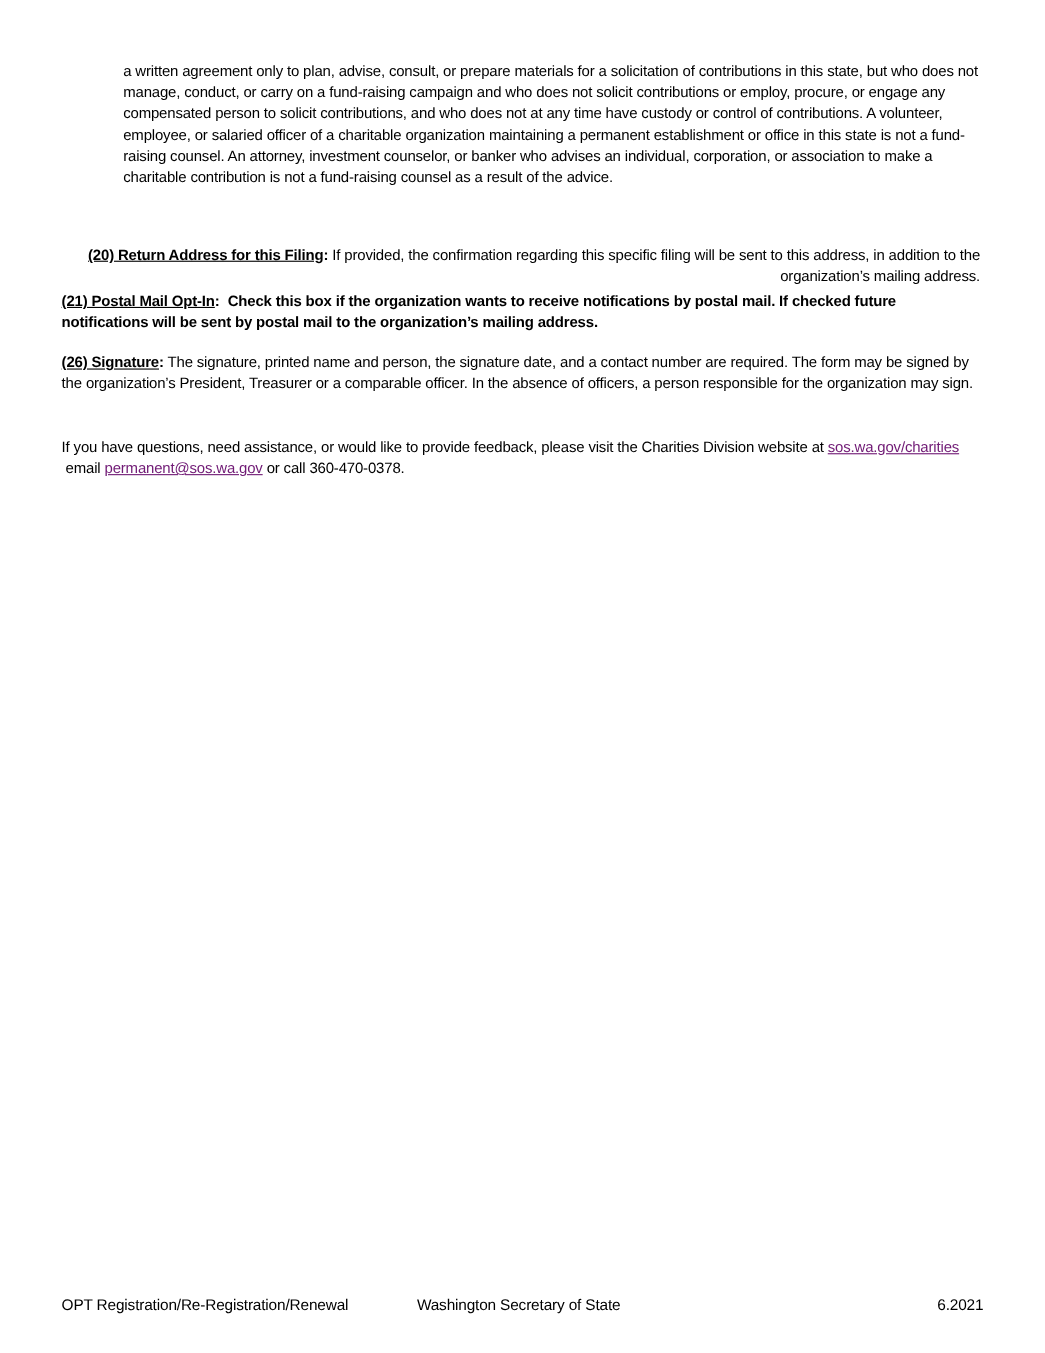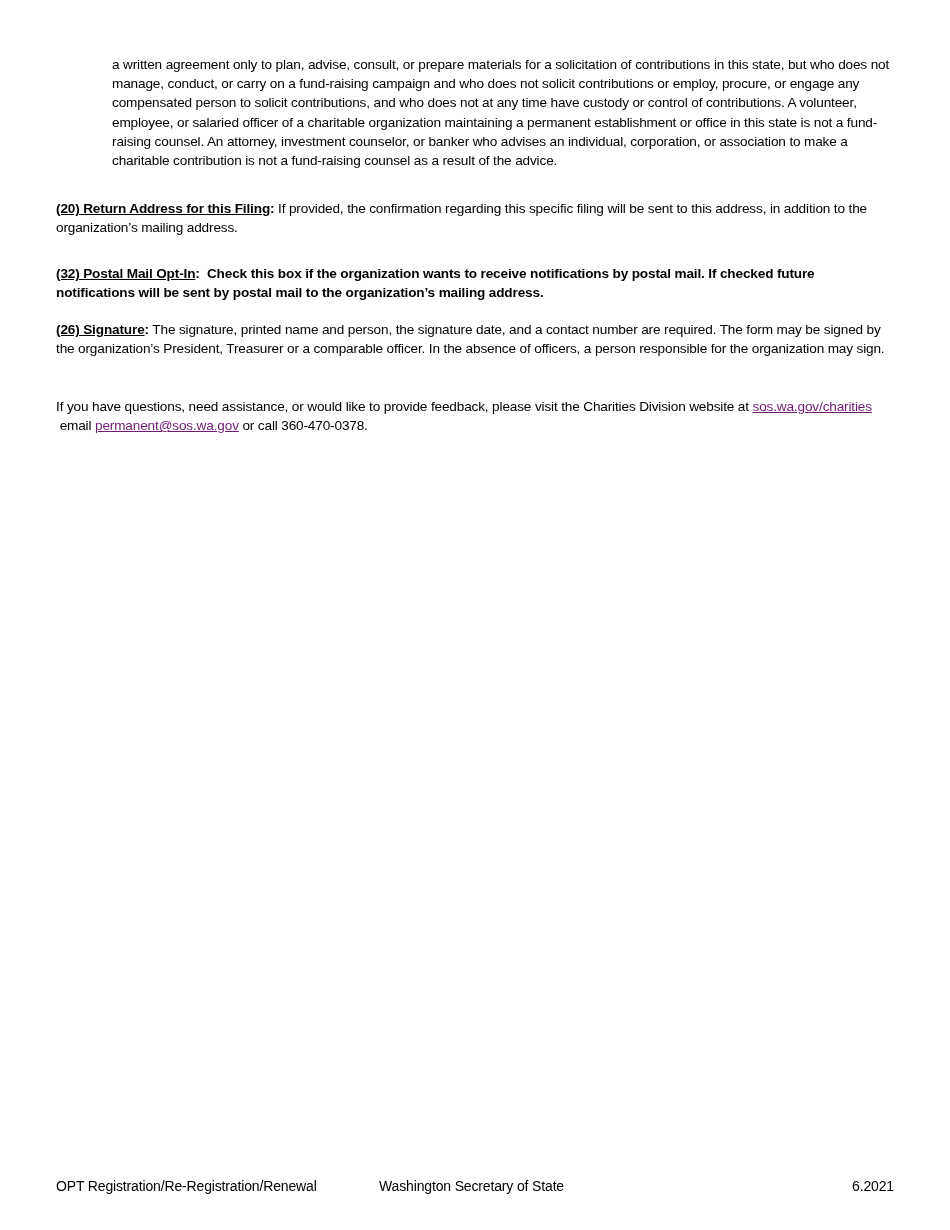--- a/index.html
+++ b/index.html
@@ -10,21 +10,21 @@
       font-size: 13.6px;
       line-height: 19.2px;
       letter-spacing: -0.15px;
     }
     .page { position: absolute; left: 0; top: 0; width: 950px; height: 1230px; }
     .indented {
       position: absolute; left: 112px; top: 55px; width: 785px;
       margin: 0;
     }
     .para { position: absolute; left: 56px; width: 835px; margin: 0; }
-    #p20 { top: 199px; }
+    #p20 { top: 222px; text-align: right; }
     #p21 { top: 264px; }
     #p22 { top: 320px; }
     #pcontact { top: 397px; }
     .heading { font-weight: bold; text-decoration: underline; }
     .colon { font-weight: bold; }
     a.link { color: #701a75; text-decoration: underline; }
     .footer {
       position: absolute; top: 1177px; left: 56px; width: 838px; height: 20px;
       font-size: 14px;
     }
@@ -35,21 +35,21 @@
   </style>
 </head>
 <body>
 
 <div class="page">
 
   <p class="indented">a written agreement only to plan, advise, consult, or prepare materials for a solicitation of contributions in this state, but who does not manage, conduct, or carry on a fund-raising campaign and who does not solicit contributions or employ, procure, or engage any compensated person to solicit contributions, and who does not at any time have custody or control of contributions. A volunteer, employee, or salaried officer of a charitable organization maintaining a permanent establishment or office in this state is not a fund-raising counsel. An attorney, investment counselor, or banker who advises an individual, corporation, or association to make a charitable contribution is not a fund-raising counsel as a result of the advice.</p>
 
   <p class="para" id="p20"><span class="heading">(20) Return Address for this Filing</span><span class="colon">:</span><span> If provided, the confirmation regarding this specific filing will be sent to this address, in addition to the organization’s mailing address.</span></p>
 
-  <p class="para" id="p21"><span class="heading">(32) Postal Mail Opt-In</span><span class="colon">:</span><span style="white-space: pre-wrap; font-weight: bold;">  Check this box if the organization wants to receive notifications by postal mail. If checked future notifications will be sent by postal mail to the organization’s mailing address.</span></p>
+  <p class="para" id="p21"><span class="heading">(21) Postal Mail Opt-In</span><span class="colon">:</span><span style="white-space: pre-wrap; font-weight: bold;">  Check this box if the organization wants to receive notifications by postal mail. If checked future notifications will be sent by postal mail to the organization’s mailing address.</span></p>
 
   <p class="para" id="p22"><span class="heading">(26) Signature</span><span class="colon">:</span><span> The signature, printed name and person, the signature date, and a contact number are required. The form may be signed by the organization’s President, Treasurer or a comparable officer. In the absence of officers, a person responsible for the organization may sign.</span></p>
 
   <p class="para" id="pcontact"><span>If you have questions, need assistance, or would like to provide feedback, please visit the Charities Division website at </span><a class="link" href="#">sos.wa.gov/charities</a><span style="white-space: pre;"> email </span><a class="link" href="#">permanent@sos.wa.gov</a><span> or call 360-470-0378.</span></p>
 
   <div class="footer">
     <span id="footer-left">OPT Registration/Re-Registration/Renewal</span>
     <span id="footer-center">Washington Secretary of State</span>
     <span id="footer-right">6.2021</span>
   </div>

